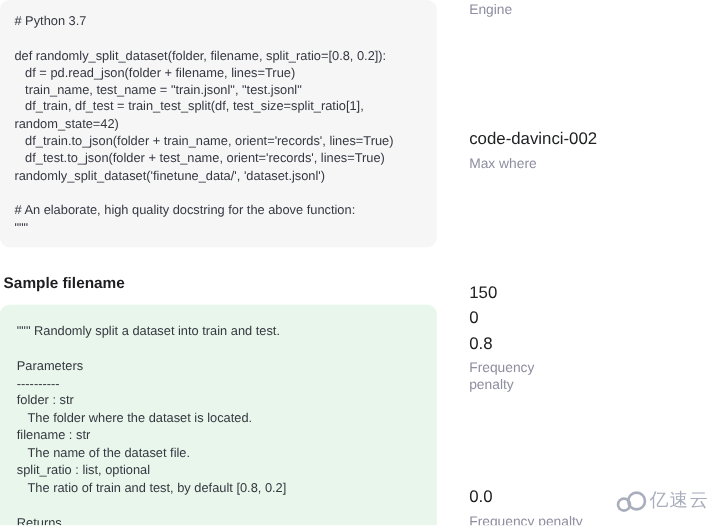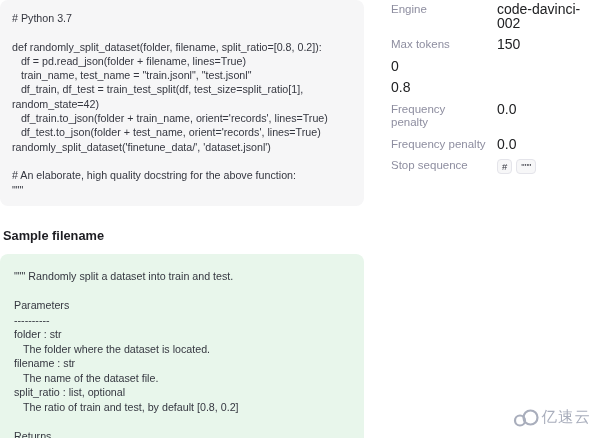--- a/index.html
+++ b/index.html
@@ -59,20 +59,21 @@
   .settings {
     position: absolute;
     left: 391px; top: 3px;
     width: 206px;
   }
   .settings .row {
     display: flex;
     align-items: flex-start;
     line-height: 13.5px;
     margin-bottom: 8px;
+    flex-direction: column;
   }
   .settings .lbl {
     flex: 0 0 106px;
     width: 106px;
     font-size: 11.5px;
     color: #8e8ea0;
   }
   .settings .lbl.narrow {
     padding-right: 40px; 
   }
@@ -145,21 +146,21 @@
    The ratio of train and test, by default [0.8, 0.2]
 
 Returns</pre>
 
   <div class="settings">
     <div class="row">
       <span class="lbl">Engine</span>
       <span class="val">code-davinci-002</span>
     </div>
     <div class="row">
-      <span class="lbl">Max tokens</span>
+      <span class="lbl">Max where</span>
       <span class="val">150</span>
     </div>
     <div class="row">
       <span class="val">0</span>
     </div>
     <div class="row">
       <span class="val">0.8</span>
     </div>
     <div class="row">
       <span class="lbl narrow">Frequency penalty</span>

